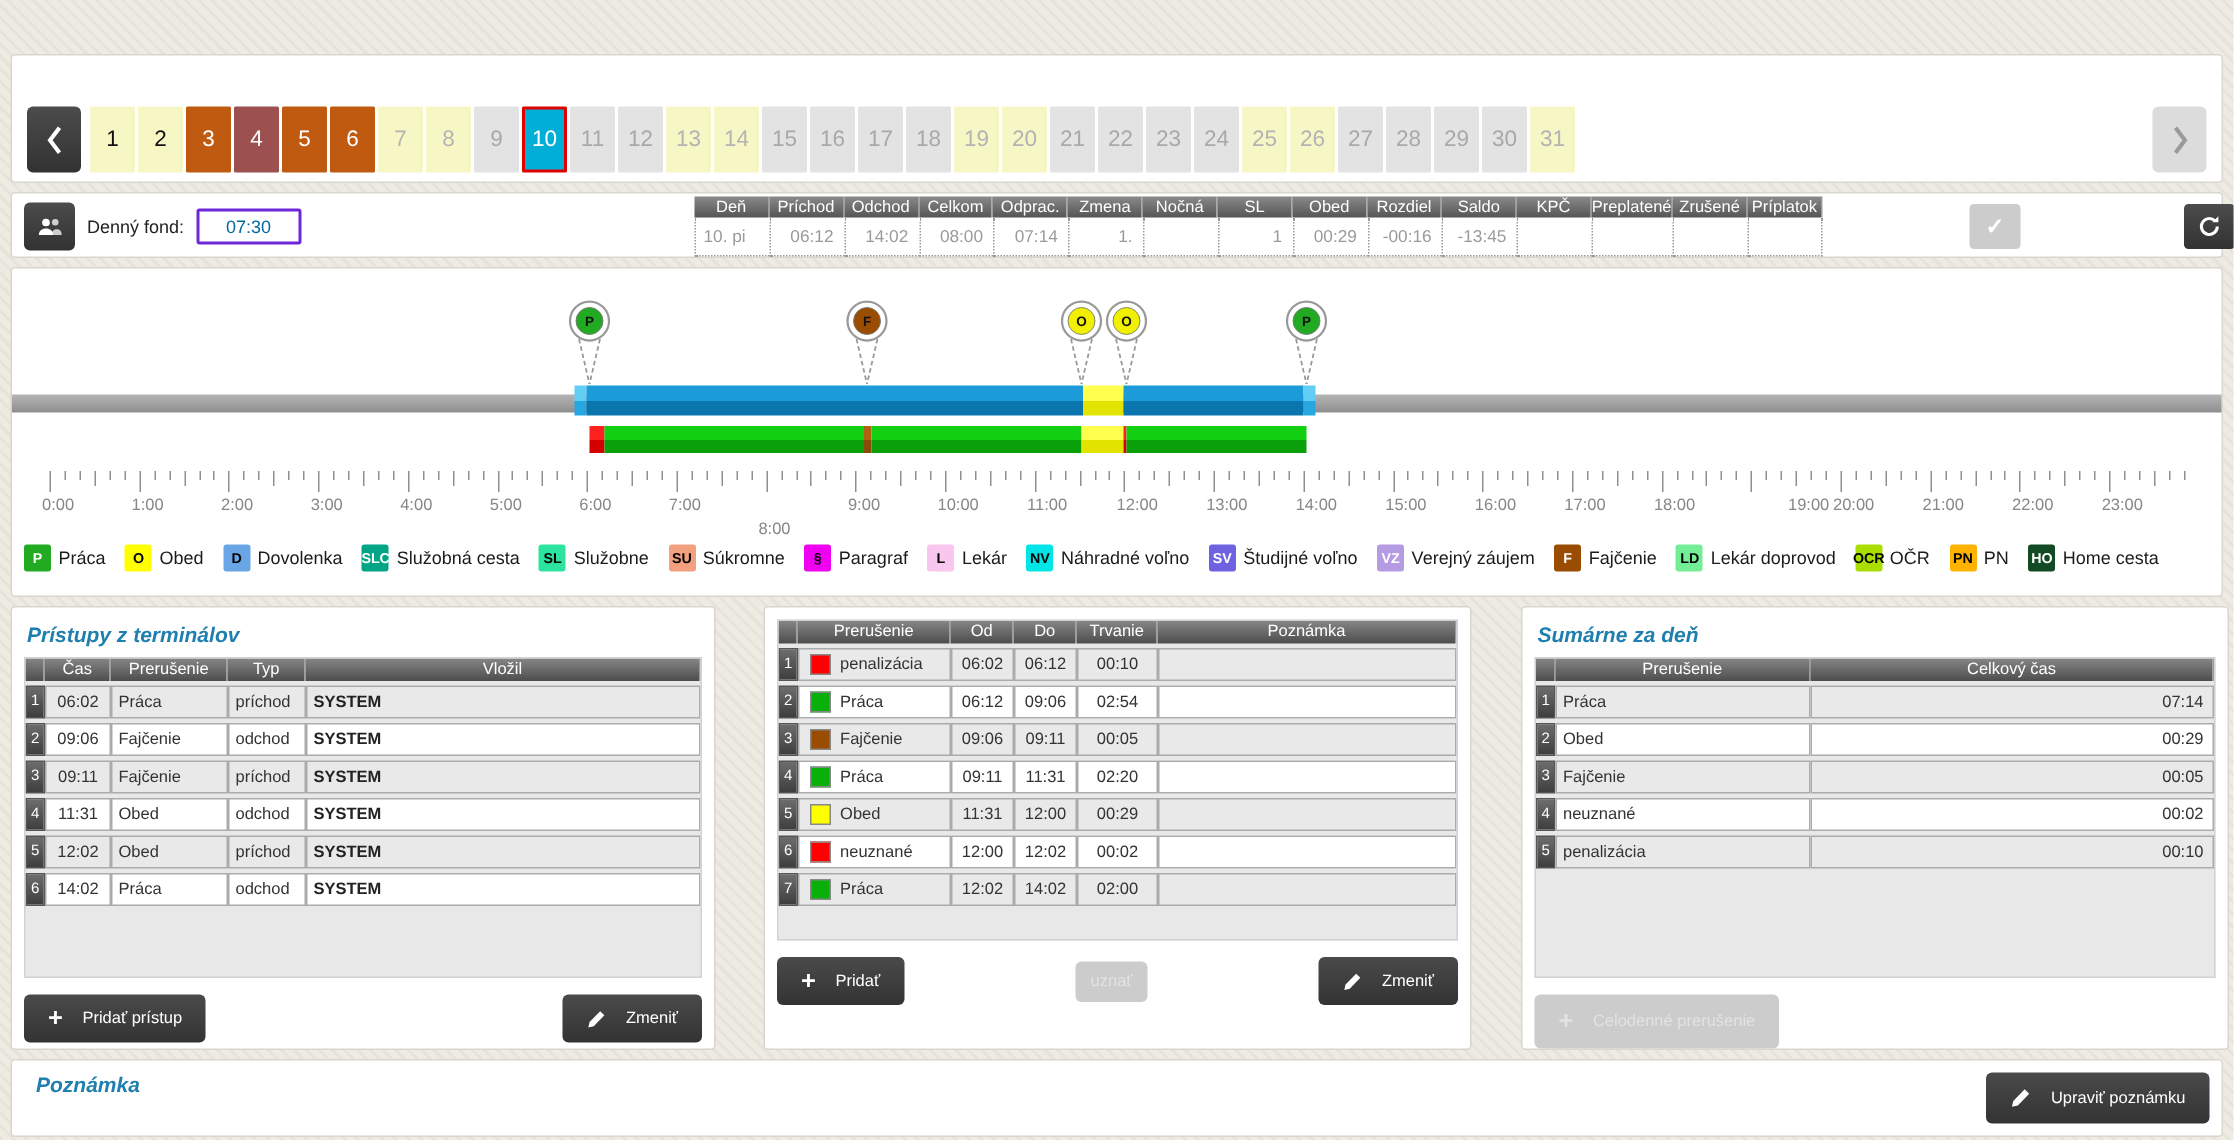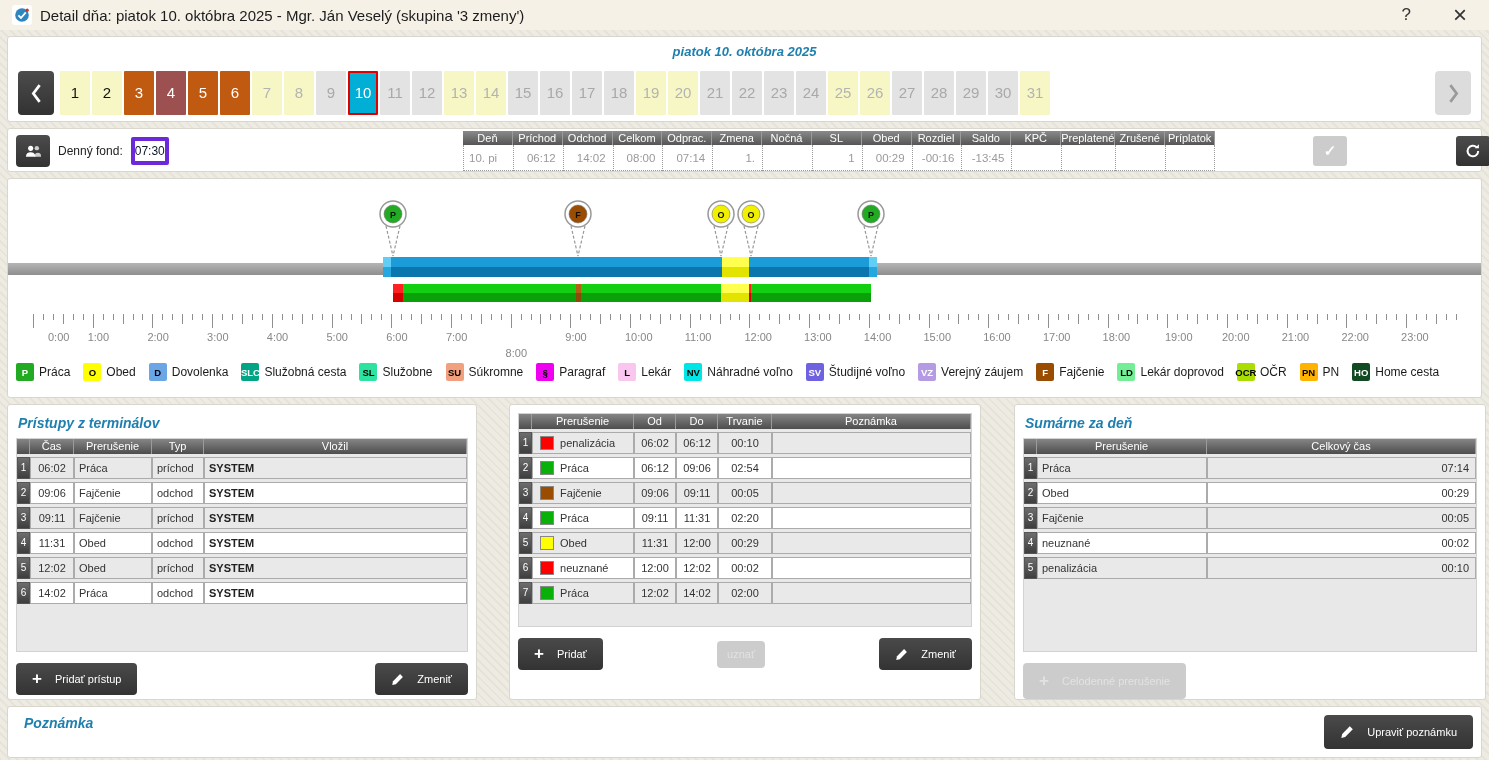--- a/index.html
+++ b/index.html
@@ -35,21 +35,21 @@
   .day.shift-orange{background:#c05a11;color:#fff;}
   .day.shift-maroon{background:#9c5050;color:#fff;}
   .day.selected{background:#00aed6;color:#fff;border:2px solid #e00000;line-height:40px;}
 
   
   #fondPanel{left:7px;top:128px;width:1475px;height:44px;}
   .fond-left{position:absolute;left:8px;top:6px;display:flex;align-items:center;gap:8px;}
   .iconbtn{width:34px;height:32px;border:none;border-radius:4px;background:linear-gradient(#4c4c4c,#323232);
     display:flex;align-items:center;justify-content:center;cursor:pointer;}
   .fond-label{font-size:12px;color:#222;}
-  .fond-value{border:4px solid #6d28d9;border-radius:2px;padding:3px 0;font-size:12px;color:#0f172a;background:#fff;}
+  .fond-value{border:2px solid #6d28d9;border-radius:2px;padding:3px 18px;font-size:12px;color:#0369a1;background:#fff;}
   #fondTable{position:absolute;left:455px;top:2px;width:752px;display:flex;}
   .fcol{flex:1;display:flex;flex-direction:column;}
   .fh{height:14px;line-height:14px;background:linear-gradient(#8a8a8a,#555);color:#fff;font-size:11px;text-align:center;border-right:1px solid #9b9b9b;}
   .fv{height:26px;line-height:26px;font-size:11.5px;color:#9a9a9a;text-align:right;padding-right:7px;
       border-left:1px dotted #999;border-bottom:1px dotted #999;box-sizing:border-box;}
   .fcol.first .fv{text-align:left;padding-left:5px;}
   .fcol:last-child .fv{border-right:1px dotted #999;}
   .sqbtn{position:absolute;top:7px;width:34px;height:30px;border:none;border-radius:3px;display:flex;align-items:center;justify-content:center;cursor:pointer;}
   #checkBtn{left:1305px;background:#ccc;color:#fff;font-size:15px;font-weight:bold;}
   #refreshBtn{left:1448px;background:linear-gradient(#4c4c4c,#323232);}
@@ -114,35 +114,22 @@
 
   
   #notePanel{left:7px;top:706px;width:1475px;height:52px;display:flex;align-items:center;justify-content:space-between;padding:0 8px 0 14px;}
   #notePanel .ptitle{align-self:flex-start;margin-top:8px;}
 </style>
 </head>
 <body>
 
 <div class="stage">
 
-  <div class="titlebar">
-    <span class="applogo">
-      <svg width="16" height="16" viewBox="0 0 20 20">
-          <circle cx="10" cy="10" r="8.5" fill="#2e86c1"></circle>
-          <path d="M5.5 10.5l3.2 3.2 6-7" stroke="#fff" stroke-width="2.2" fill="none"></path>
-          <circle cx="16.5" cy="4" r="2" fill="#c0392b"></circle>
-        </svg>
-    </span>
-    <span class="titletext">Detail dňa: piatok 10. októbra 2025 - Mgr. Ján Veselý  (skupina '3 zmeny')</span>
-    <span class="tb-help">?</span>
-    <span class="tb-close">×</span>
-  </div>
 
   <div class="panel" id="calPanel">
-    <div class="date-title">piatok 10. októbra 2025</div>
     <button class="navbtn dark">
       <svg width="13" height="21" viewBox="0 0 12 20">
           <polyline points="9,2 3,10 9,18" fill="none" stroke="#fff" stroke-width="2.6"></polyline>
         </svg>
     </button>
     <div id="days">
         <div class="day past">1</div>
         <div class="day past">2</div>
         <div class="day shift-orange">3</div>
         <div class="day shift-maroon">4</div>
@@ -406,40 +393,40 @@
           <div class="tick m" style="left: 1368.25px;"></div>
           <div class="tick" style="left: 1378.2px;"></div>
           <div class="tick" style="left: 1388.15px;"></div>
           <div class="tick h" style="left: 1398.1px;"></div>
           <div class="tick" style="left: 1408.05px;"></div>
           <div class="tick" style="left: 1418px;"></div>
           <div class="tick m" style="left: 1427.95px;"></div>
           <div class="tick" style="left: 1437.9px;"></div>
           <div class="tick" style="left: 1447.85px;"></div>
         </div>
-        <div class="tlab" style="left: 20px; margin-left: 20px;">0:00</div>
+        <div class="tlab" style="left: 20px;">0:00</div>
         <div class="tlab" style="left: 79.7px;">1:00</div>
         <div class="tlab" style="left: 139.4px;">2:00</div>
         <div class="tlab" style="left: 199.1px;">3:00</div>
         <div class="tlab" style="left: 258.8px;">4:00</div>
         <div class="tlab" style="left: 318.5px;">5:00</div>
         <div class="tlab" style="left: 378.2px;">6:00</div>
         <div class="tlab" style="left: 437.9px;">7:00</div>
         <div class="tlab" style="left: 497.6px; margin-top: 16px;">8:00</div>
         <div class="tlab" style="left: 557.3px;">9:00</div>
         <div class="tlab" style="left: 617px;">10:00</div>
         <div class="tlab" style="left: 676.7px;">11:00</div>
         <div class="tlab" style="left: 736.4px;">12:00</div>
         <div class="tlab" style="left: 796.1px;">13:00</div>
         <div class="tlab" style="left: 855.8px;">14:00</div>
         <div class="tlab" style="left: 915.5px;">15:00</div>
         <div class="tlab" style="left: 975.2px;">16:00</div>
         <div class="tlab" style="left: 1034.9px;">17:00</div>
         <div class="tlab" style="left: 1094.6px;">18:00</div>
-        <div class="tlab" style="left: 1157px;">19:00</div>
+        <div class="tlab" style="left: 1184px;">19:00</div>
         <div class="tlab" style="left: 1214px;">20:00</div>
         <div class="tlab" style="left: 1273.7px;">21:00</div>
         <div class="tlab" style="left: 1333.4px;">22:00</div>
         <div class="tlab" style="left: 1393.1px;">23:00</div>
         <div class="base-bar"></div>
         <div class="seg planned tolerance" style="left: 375.24px; width: 7.96px;"></div>
         <div class="seg planned shift" style="left: 383.2px; width: 330.34px;"></div>
         <div class="seg planned lunch" style="left: 713.54px; width: 27.86px;"></div>
         <div class="seg planned shift" style="left: 741.4px; width: 119.4px;"></div>
         <div class="seg planned tolerance" style="left: 860.8px; width: 7.96px;"></div>

